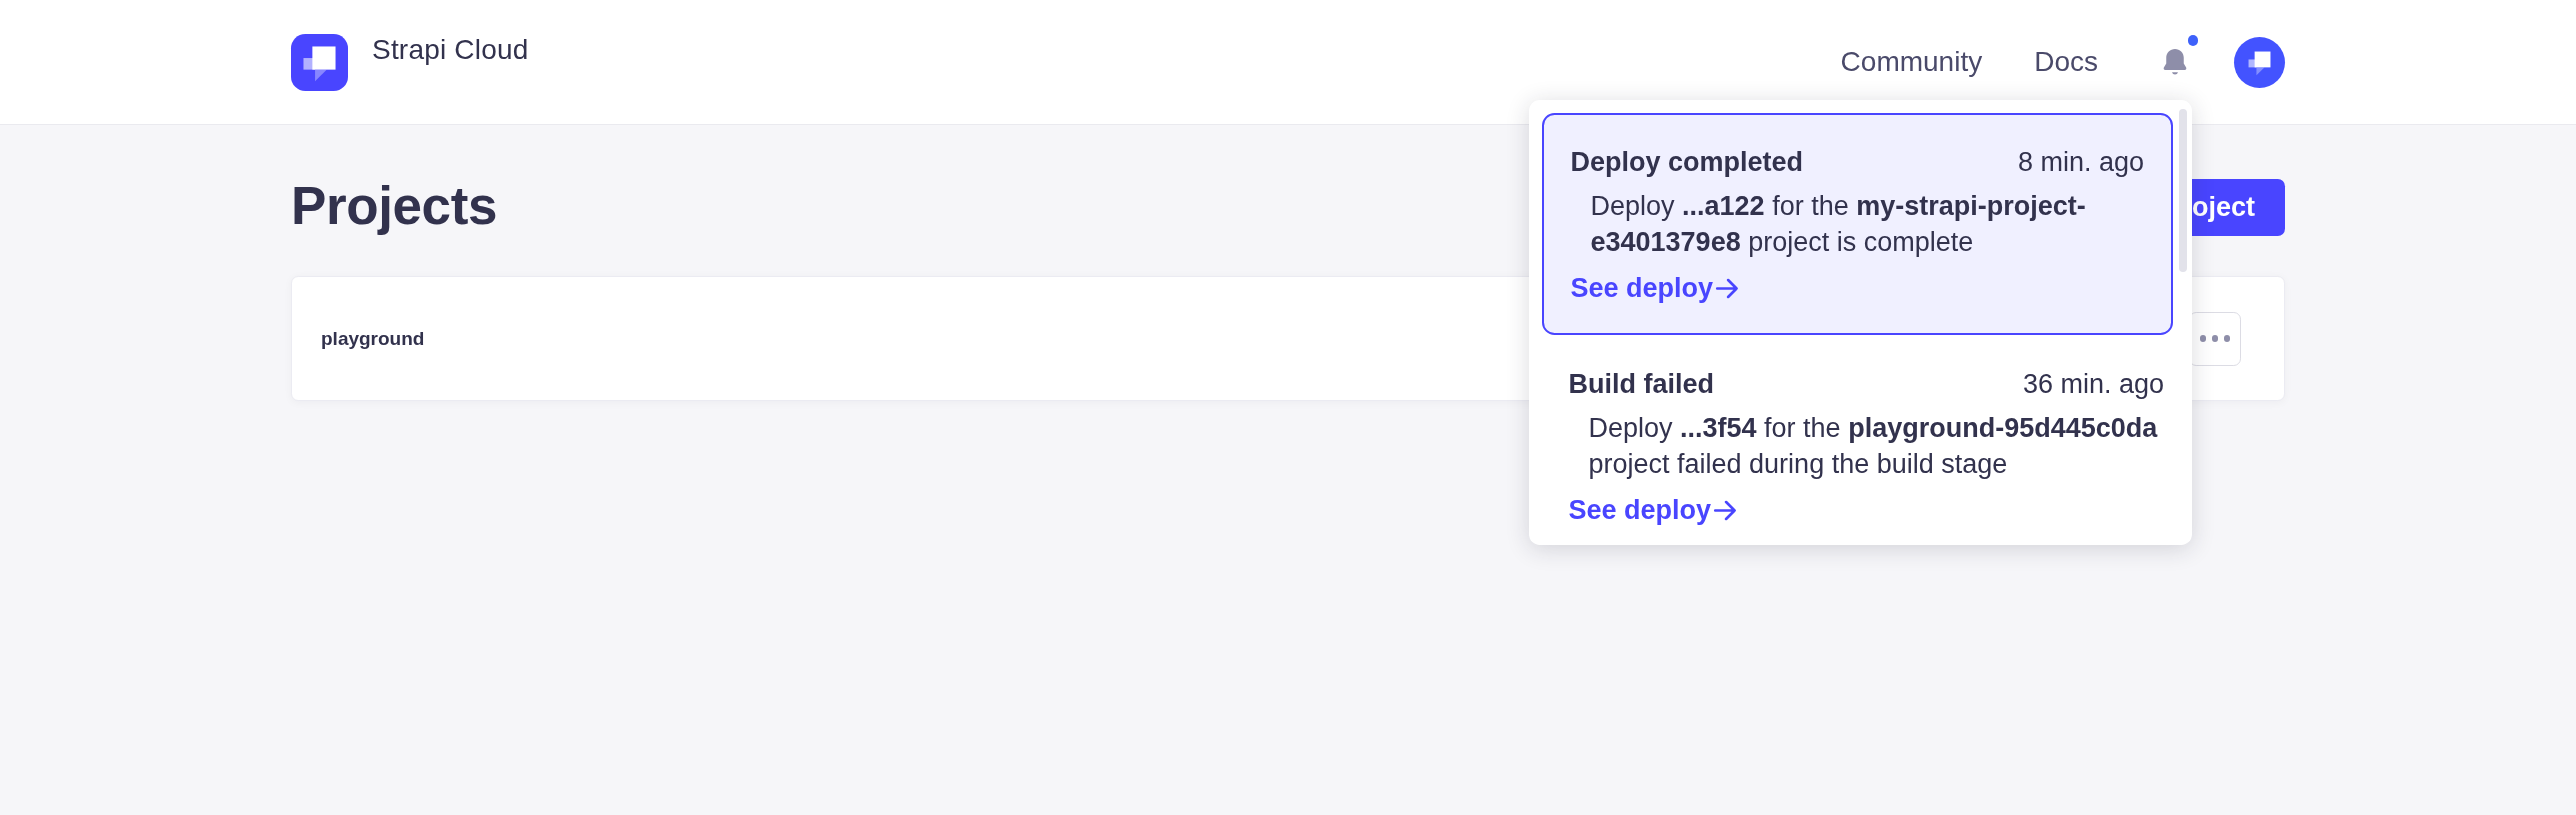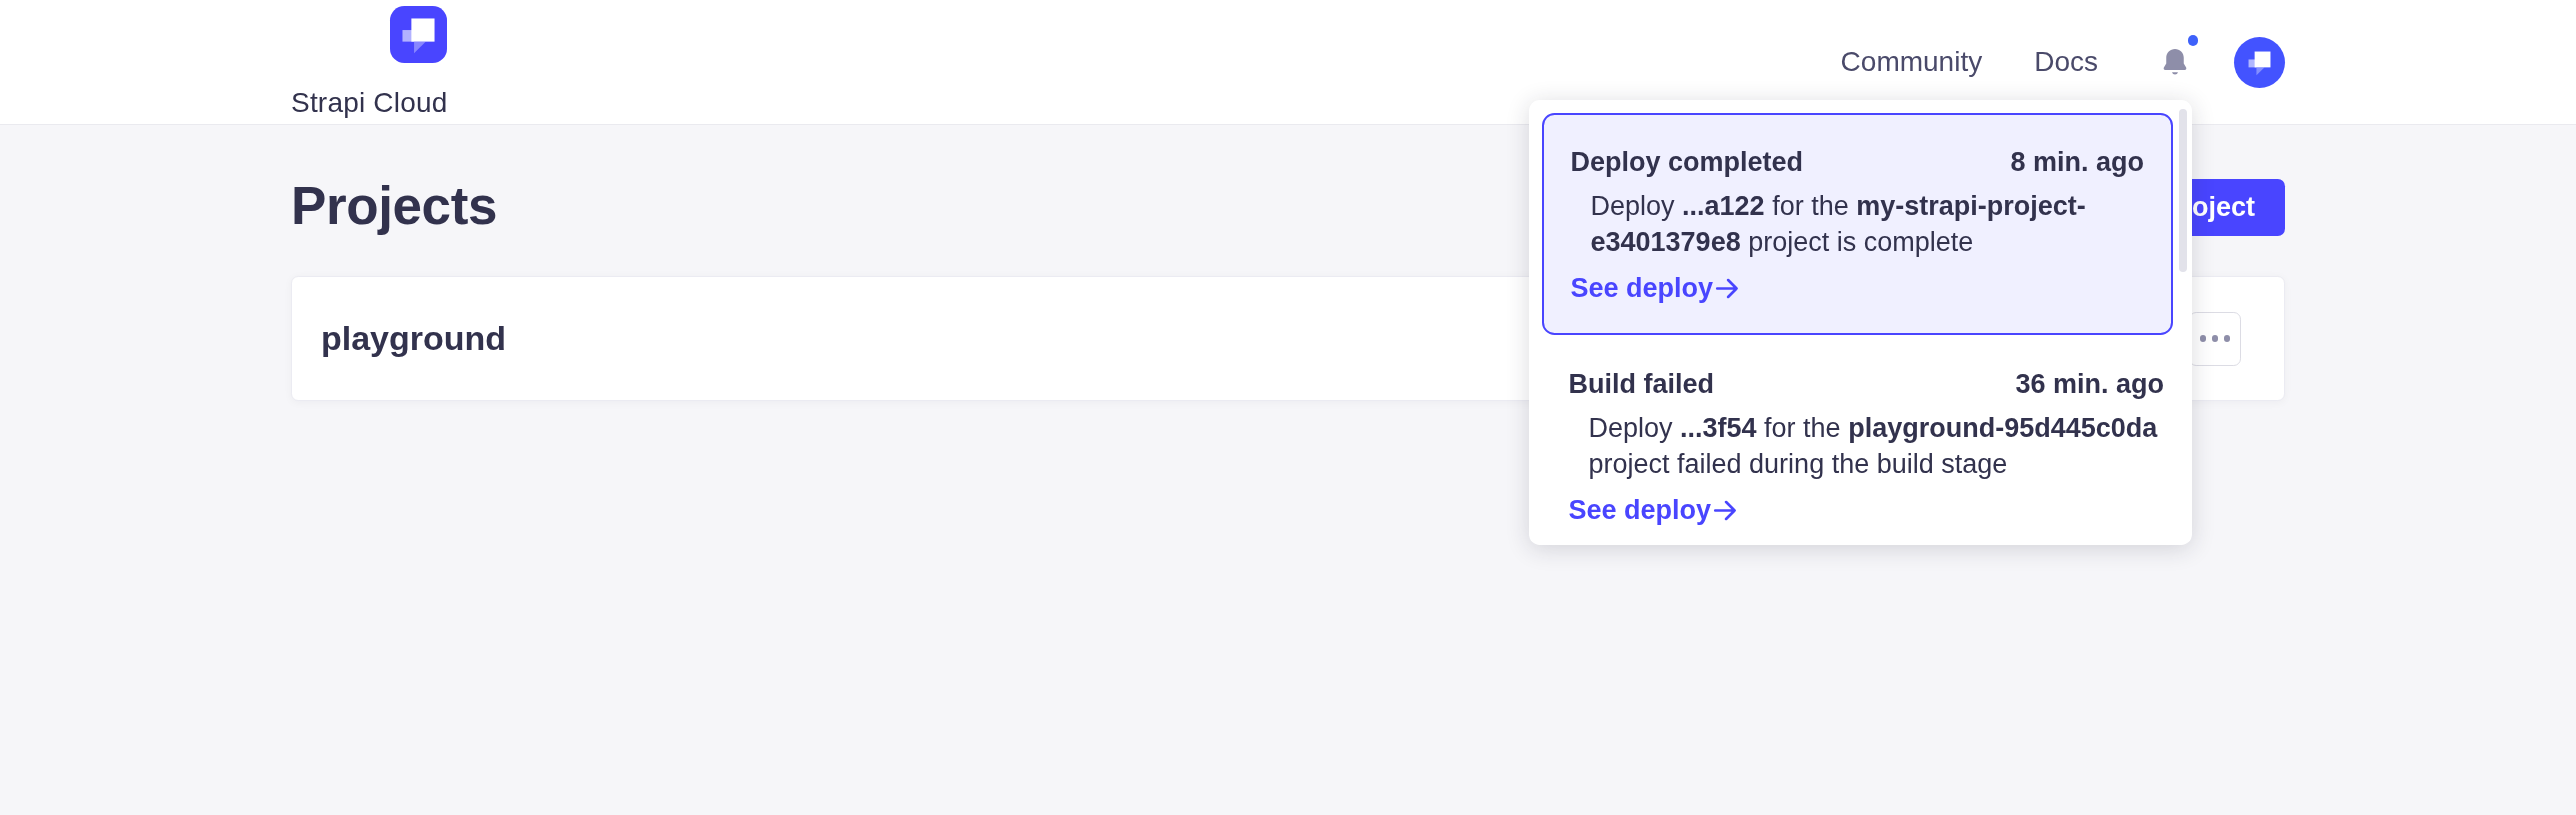--- a/index.html
+++ b/index.html
@@ -17,21 +17,21 @@
   .app-header {
     position: absolute; top: 0; left: 0; right: 0;
     height: 125px; background: #ffffff;
     border-bottom: 1.8px solid #eaeaef;
     z-index: 5;
   }
   .header-inner {
     width: 1994px; height: 100%; margin: 0 auto;
     display: flex; align-items: center; justify-content: space-between;
   }
-  .brand { display: flex; align-items: flex-end; gap: 24px; cursor: pointer; flex-direction: column; }
+  .brand { display: flex; align-items: flex-start; gap: 24px; cursor: pointer; }
   .logo-square {
     width: 57px; height: 57px; border-radius: 14.3px;
     background: #4945ff; display: flex; align-items: center; justify-content: center;
   }
   .brand-name { font-size: 28px; font-weight: 500; color: #32324d; letter-spacing: 0.2px; }
 
   .header-nav { display: flex; align-items: center; }
   .nav-link {
     font-size: 28px; font-weight: 400; color: #4a4a6a;
     text-decoration: none; cursor: pointer;
@@ -68,21 +68,21 @@
     cursor: pointer; white-space: nowrap;
   }
 
   .project-card {
     margin-top: 40px; height: 125px;
     background: #ffffff; border: 1.8px solid #ebebf2; border-radius: 7.2px;
     box-shadow: 0 1.8px 9px rgba(33,33,52,0.04);
     display: flex; align-items: center; justify-content: space-between;
     padding: 0 43px 0 29px; cursor: pointer;
   }
-  .project-name { font-size: 34px; font-weight: 600; color: #32324d; }
+  .project-name { font-size: 19px; font-weight: 600; color: #32324d; }
   .more-btn {
     width: 52px; height: 54px; background: #ffffff;
     border: 1.8px solid #dcdce4; border-radius: 7.2px; cursor: pointer;
     display: flex; align-items: center; justify-content: center;
   }
   .dots { display: flex; gap: 5.4px; }
   .dots i { width: 6.3px; height: 6.3px; border-radius: 50%; background: #8e8ea9; display: block; }
 
   
   .notif-panel {
@@ -92,21 +92,21 @@
     padding: 12.5px 19px 16px 12.5px;
     z-index: 30;
   }
   .notif-card {
     background: #f0f0ff; border: 2.7px solid #4945ff; border-radius: 12.5px;
     padding: 32px 27px 29px; cursor: pointer;
   }
   .notif-item { margin-top: 34px; padding: 0 9px 3.6px 27px; cursor: pointer; }
   .notif-head { display: flex; align-items: flex-end; justify-content: space-between; }
   .notif-title { font-size: 27px; font-weight: 700; color: #32324d; }
-  .notif-time { font-size: 27px; font-weight: 700; color: #32324d; }
+  .notif-time { font-size: 27px; font-weight: 400; color: #32324d; }
   .notif-body {
     margin-top: 10.7px; font-size: 27px; font-weight: 400;
     color: #32324d; line-height: 36px; max-width: 591px; margin-left: 20px;
   }
   .notif-body b { font-weight: 700; }
   .notif-link {
     margin-top: 12.5px; display: inline-flex; align-items: center; gap: 0;
     color: #4945ff; font-size: 27px; font-weight: 700;
     text-decoration: none; cursor: pointer;
   }

